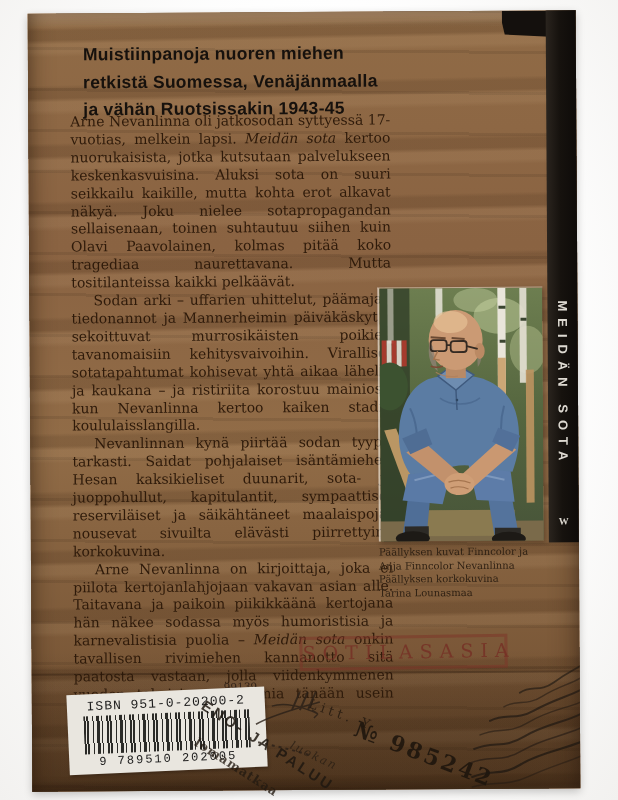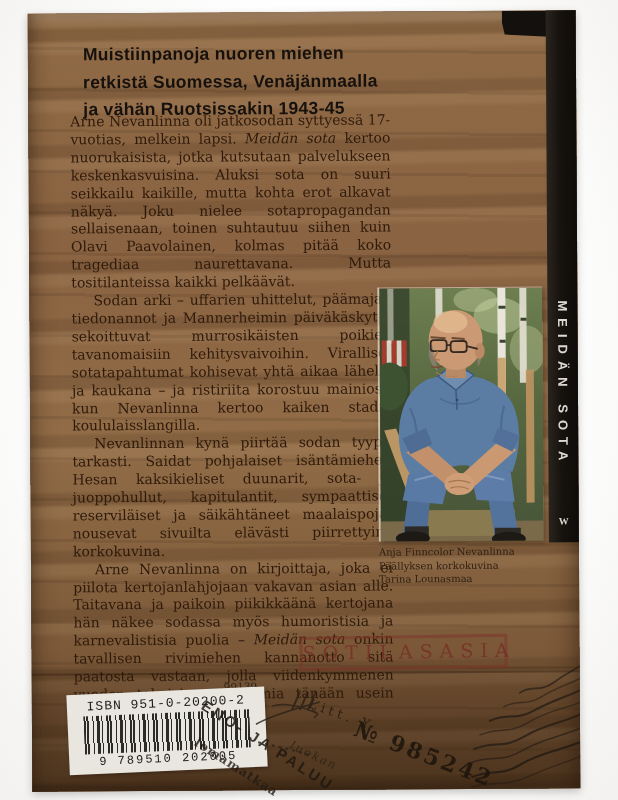--- a/index.html
+++ b/index.html
@@ -216,20 +216,21 @@
         </g>
         <line x1="51" y1="49" x2="66" y2="50" stroke="#6b4a33" stroke-width="2"></line>
         <line x1="72" y1="50" x2="85" y2="51" stroke="#6b4a33" stroke-width="2"></line>
         <path d="M58,63 L54,71 L60,72" stroke="#a5754f" stroke-width="1.4" fill="none"></path>
         <path d="M51,78 Q57,80 63,78" stroke="#7c4a34" stroke-width="1.6" fill="none"></path>
         <path d="M56,84 Q66,90 78,88" stroke="#b0805c" stroke-width="1.2" fill="none" opacity="0.8"></path>
       </svg>
     </div>
 
     <div class="caption">
+      <div>Päällyksen kuvat Finncolor ja</div>
       <div>Anja Finncolor Nevanlinna</div>
       <div>Päällyksen korkokuvina</div>
       <div>Tarina Lounasmaa</div>
     </div>
 
     <div class="bottom-shade"></div>
     <div class="crease"></div>
 
     <div class="sotilasasia">SOTILASASIA</div>
 

